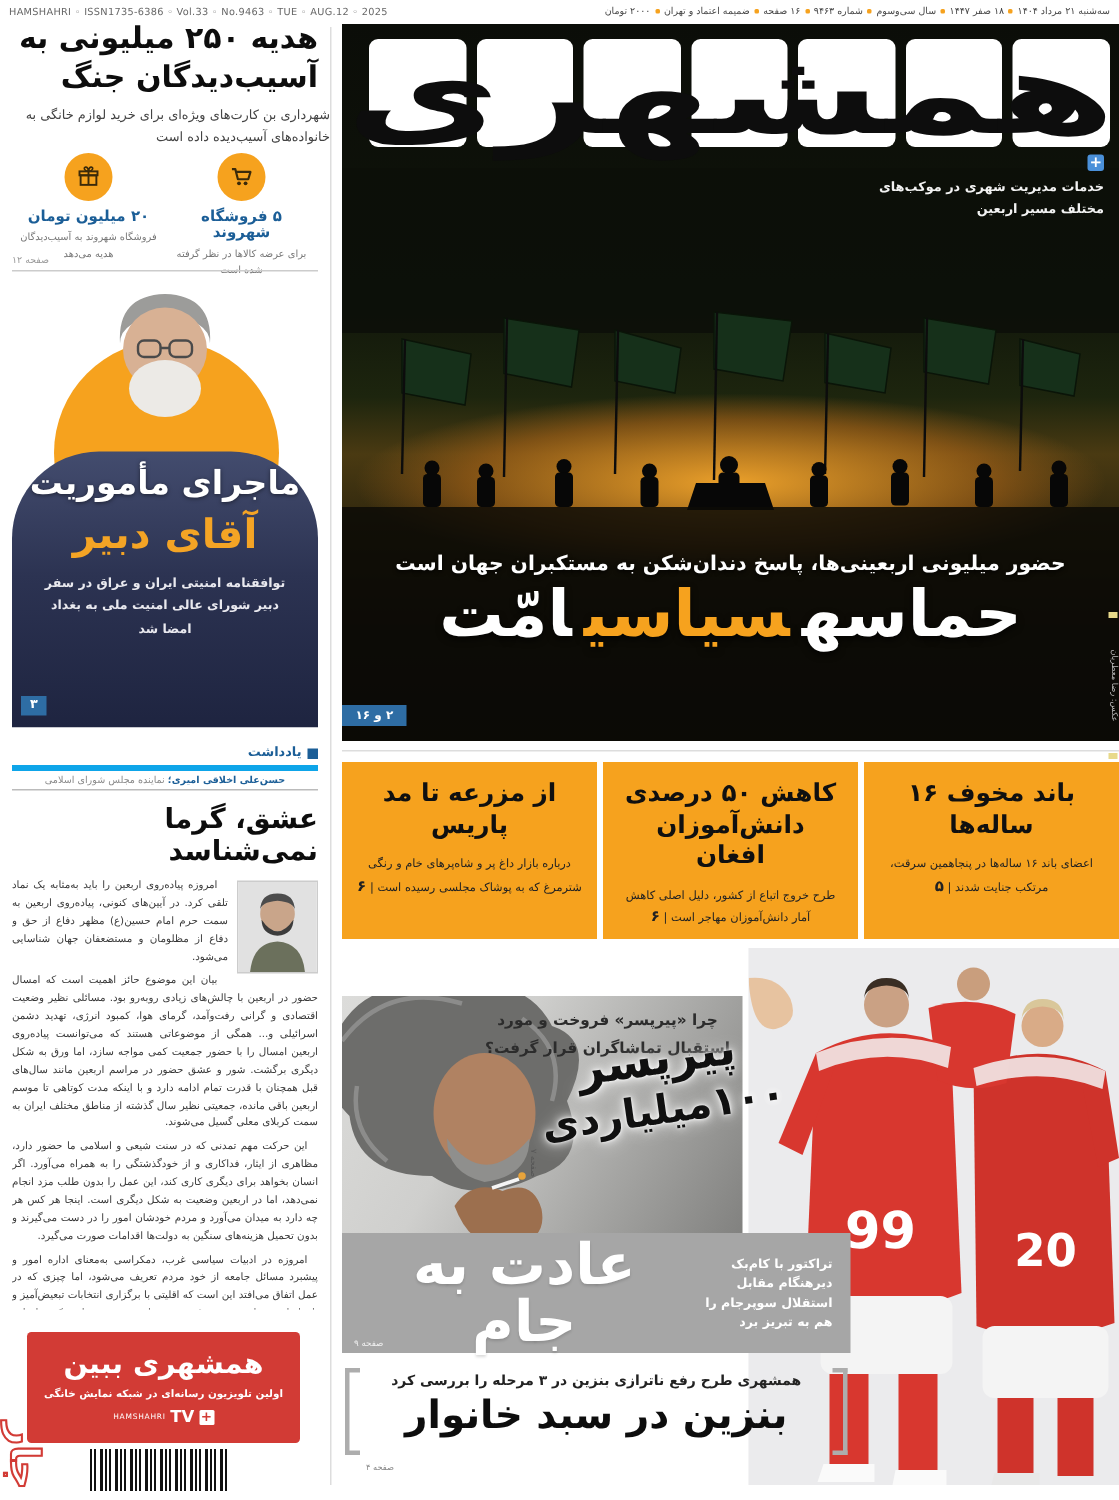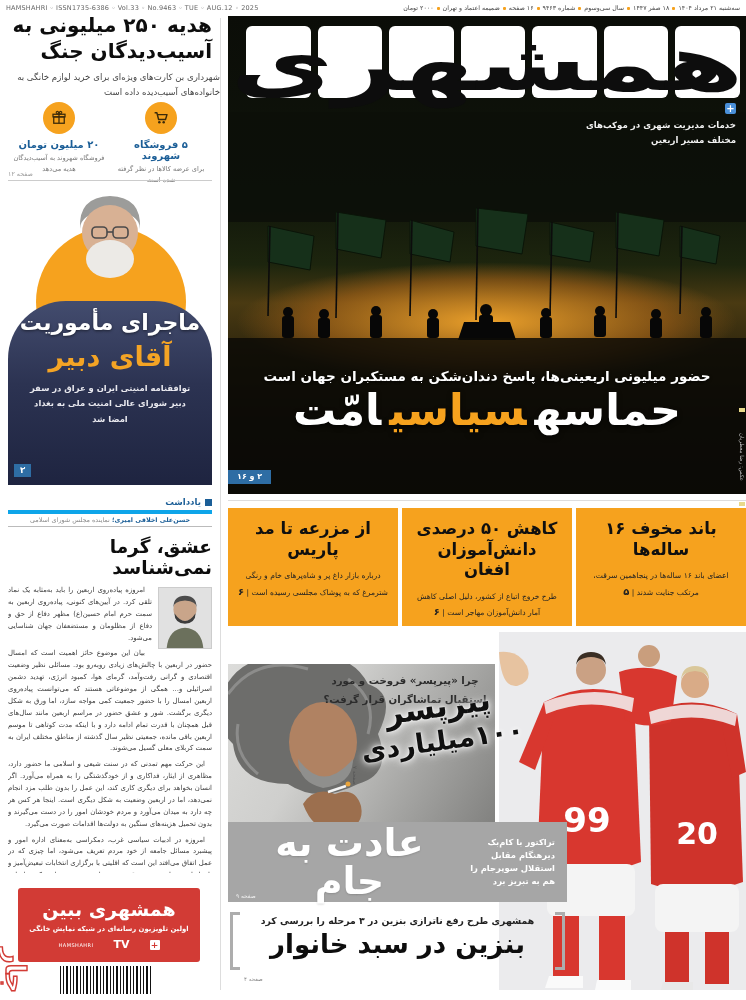--- a/index.html
+++ b/index.html
@@ -109,21 +109,21 @@
   .bracket.bl{left:2px;border-left:3px solid #adadad;border-top:3px solid #adadad;border-bottom:3px solid #adadad;}
   .bracket.br{right:2px;border-right:3px solid #adadad;border-top:3px solid #adadad;border-bottom:3px solid #adadad;}
   .benzin .kick{margin-top:7px;font-size:9.3px;font-weight:600;color:#222;}
   .benzin .ttl{margin-top:3px;font-size:26px;font-weight:bold;color:#0d0d0d;}
   .benzin .pg{position:absolute;left:16px;bottom:0;font-size:5.5px;color:#888;}
   
   .promo{position:absolute;left:18px;top:888px;width:182px;height:74px;background:#d23b35;border-radius:3px;
         color:#fff;text-align:center;box-sizing:border-box;padding-top:10px;}
   .promo .t{font-size:19px;font-weight:bold;}
   .promo .s{margin-top:5px;font-size:6.9px;font-weight:600;}
-  .promo .logo{margin-top:6px;display:flex;justify-content:center;align-items:center;gap:20px;direction:ltr;}
+  .promo .logo{margin-top:6px;display:flex;justify-content:center;align-items:center;gap:3px;direction:ltr;}
   .promo .brand{font-size:5px;letter-spacing:.5px;}
   .promo .tv{font-size:11px;font-weight:bold;line-height:1;}
   .promo .plus{width:10px;height:10px;background:#fff;color:#d23b35;font-size:9px;line-height:10px;
         font-weight:bold;border-radius:1px;}
   .barcode{position:absolute;left:60px;top:966px;width:92px;height:28px;
         background:repeating-linear-gradient(90deg,#111 0 1.5px,#fff 1.5px 3px,#111 3px 3.8px,#fff 3.8px 6.5px,
         #111 6.5px 8.5px,#fff 8.5px 10px);}
   .jar{position:absolute;left:0;top:948px;writing-mode:vertical-rl;font-size:27px;font-weight:bold;color:#fff;
         -webkit-text-stroke:1.4px #d23b35;text-shadow:0 0 1px #d23b35;}
 </style>

